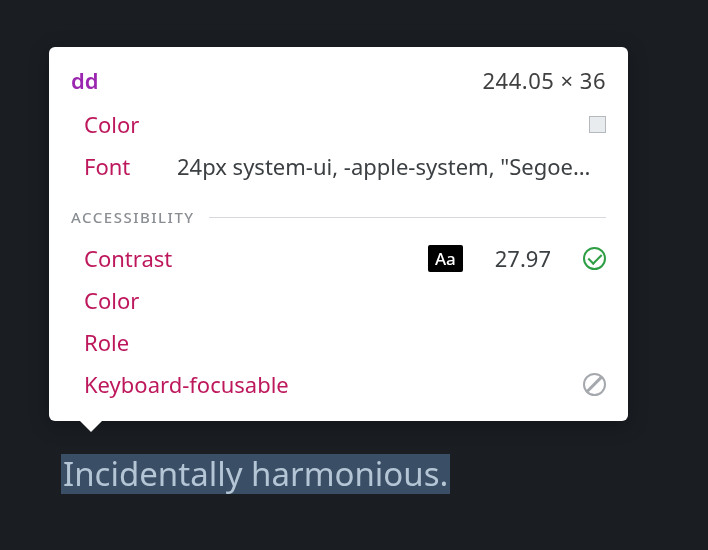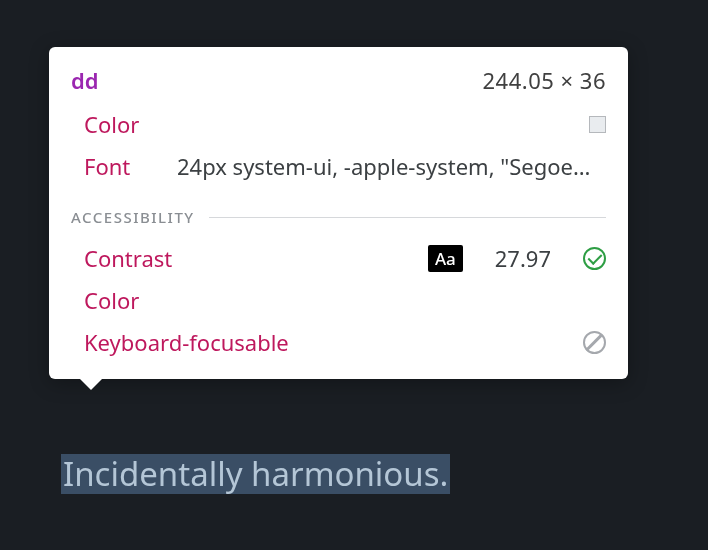--- a/index.html
+++ b/index.html
@@ -217,18 +217,22 @@
       <span class="contrast-value">27.97</span>
       <span class="check-icon"></span>
     </span>
   </div>
 
   <div class="row">
     <span class="label">Color</span>
     <span></span>
   </div>
 
+  <div class="row">
+    <span class="label">Role</span>
+    <span></span>
+  </div>
 
   <div class="row">
     <span class="label">Keyboard-focusable</span>
     <span class="no-icon"></span>
   </div>
 </div>
 
 </body></html>

